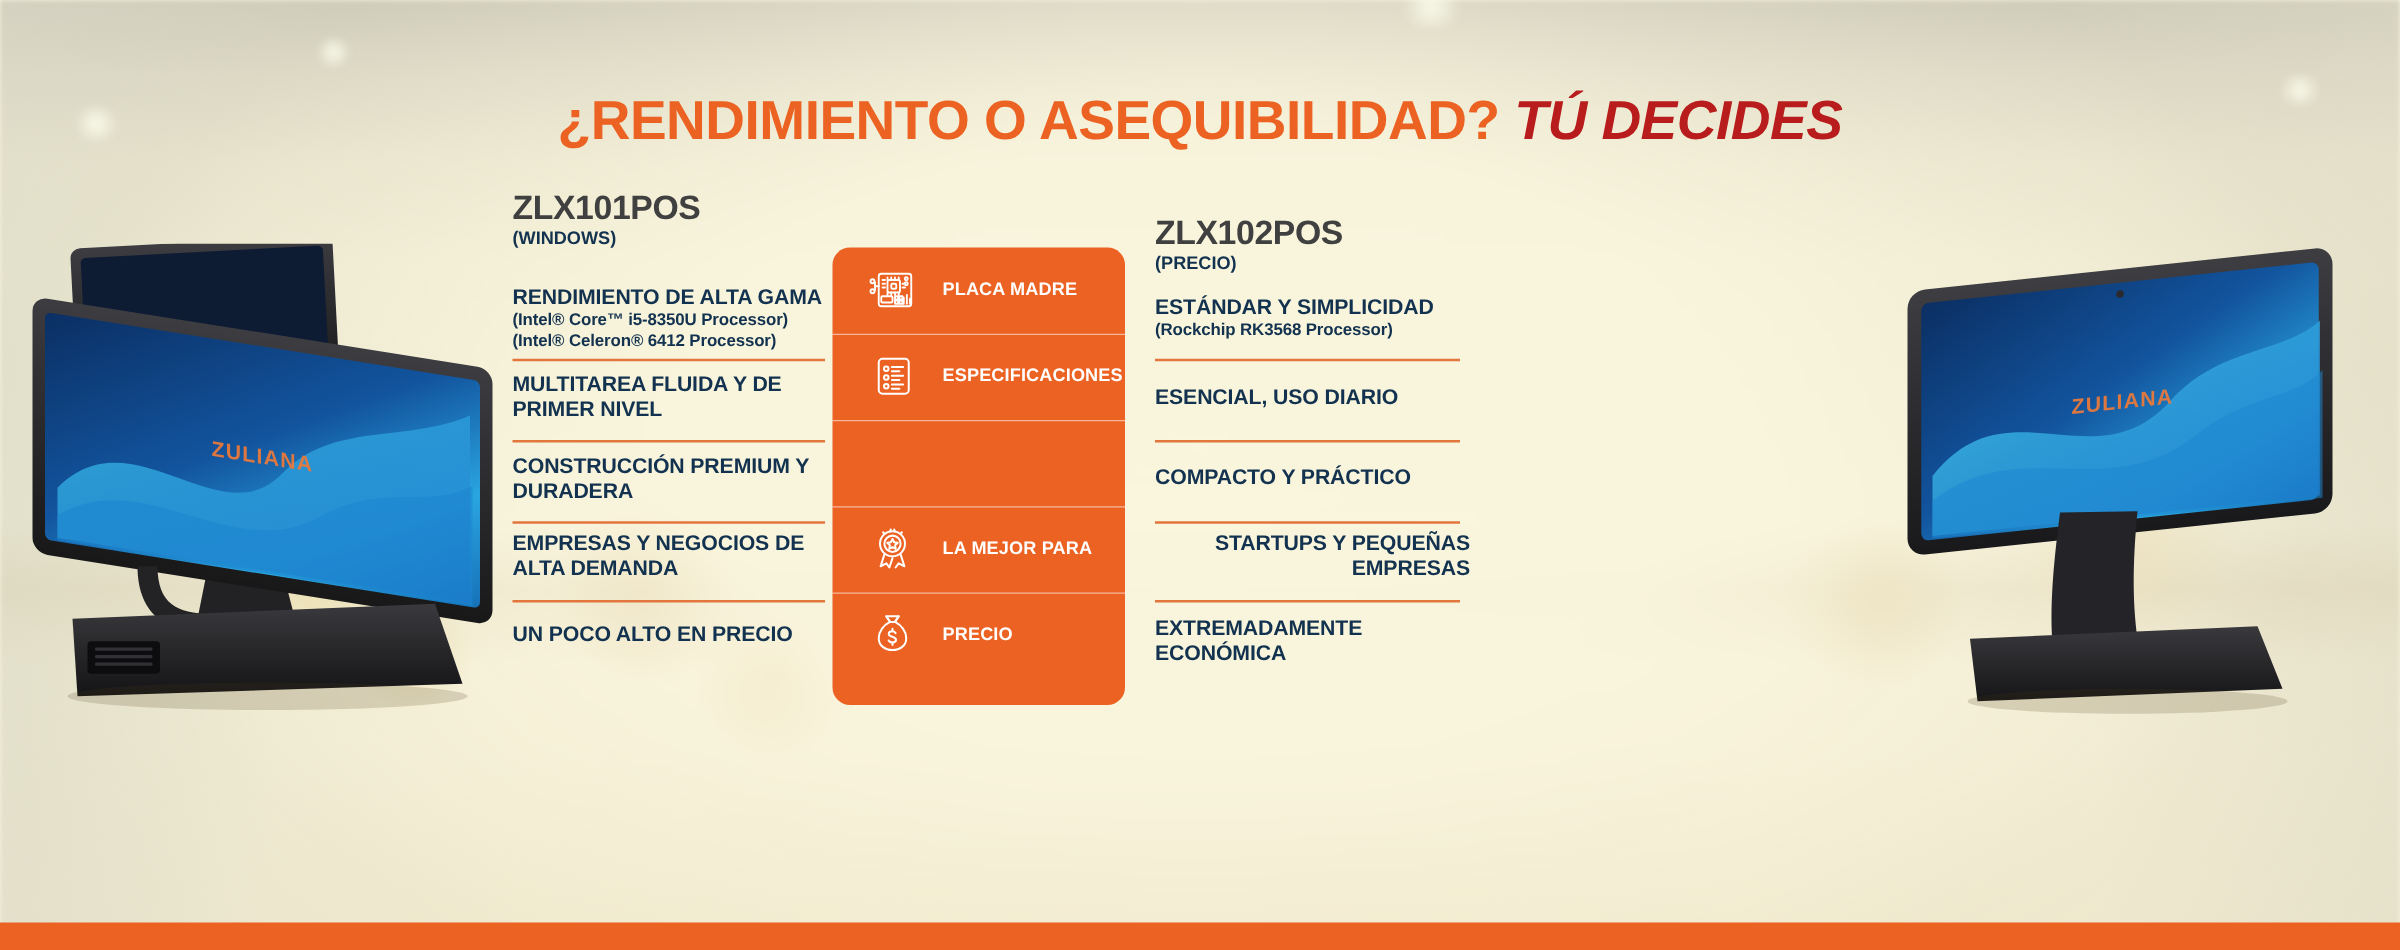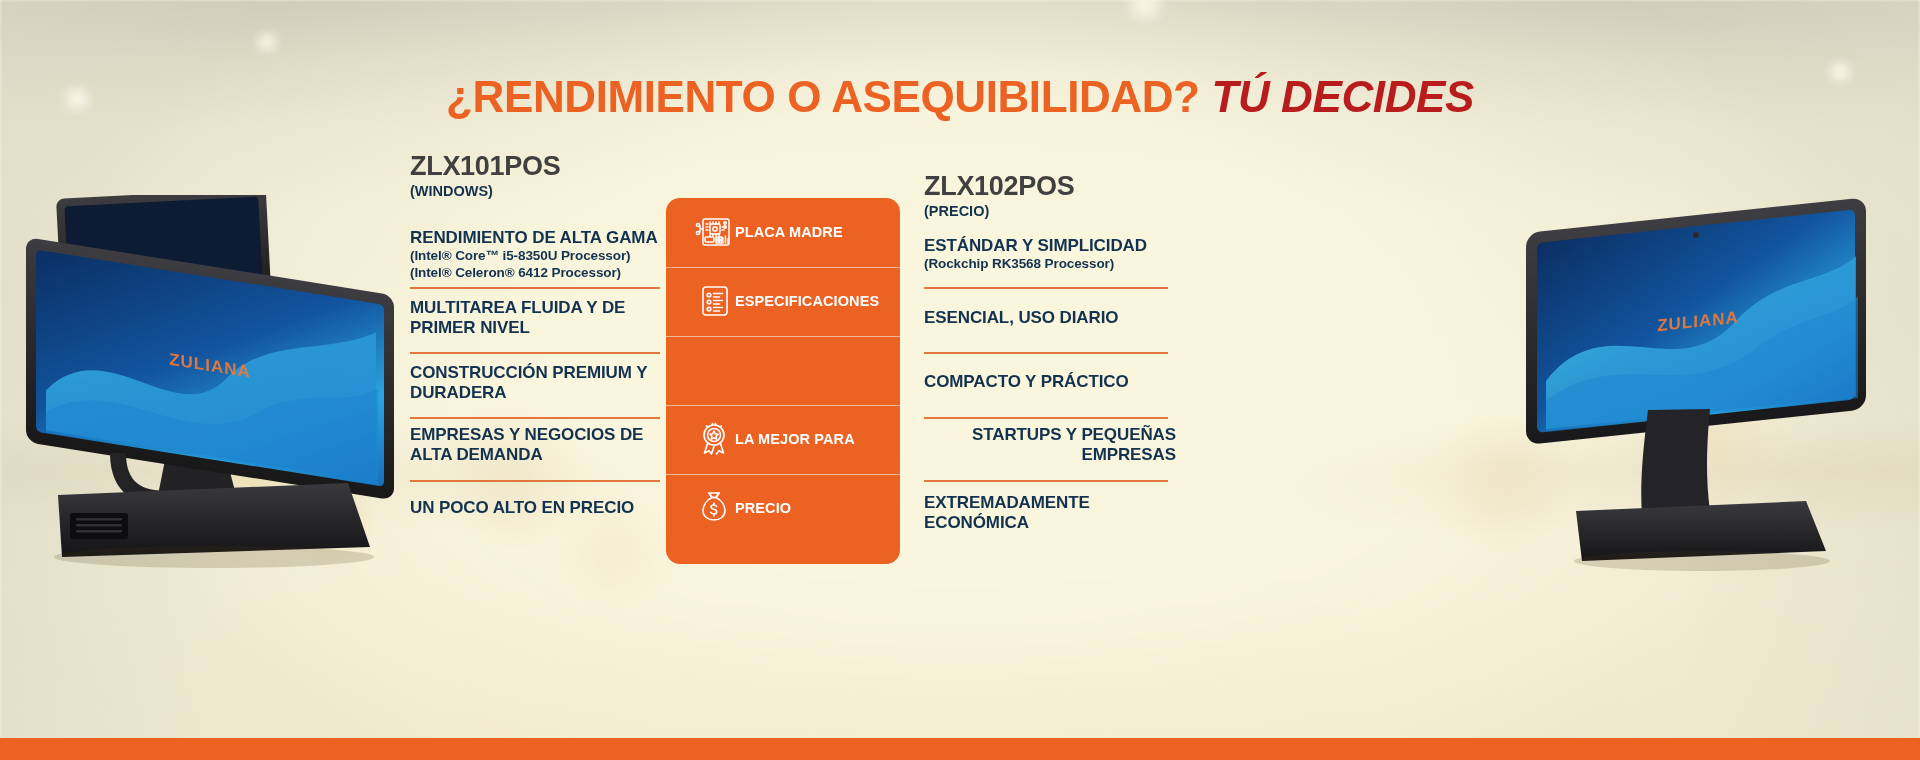--- a/index.html
+++ b/index.html
@@ -68,21 +68,21 @@
   .prod-name{ color:#404040; font-size:27px; font-weight:800; letter-spacing:-.3px; line-height:1.05; }
   .prod-os{ color:#12324F; font-size:14.5px; font-weight:700; margin-top:3px; }
 
   
   #center-panel{
     position:absolute; left:666px; top:198px; width:234px; height:366px;
     background:#EC6222; border-radius:14px;
   }
   .crow{
     position:absolute; left:666px; width:234px; height:68.5px;
-    display:flex; align-items:center; gap:1px; padding-left:28px;
+    display:flex; align-items:center; gap:20px; padding-left:28px;
     color:#ffffff; font-size:14.5px; font-weight:800; letter-spacing:.1px;
   }
   .crow .cicon{ width:40px; height:40px; flex:0 0 40px; display:flex; align-items:center; justify-content:center; }
   .crow .cicon svg{ display:block; }
   .crow-sep{ position:absolute; left:666px; width:234px; height:1px; background:rgba(255,255,255,.55); }
 
   
   .srow{ position:absolute; }
   .srow .main{ color:#12324F; font-size:17px; font-weight:800; line-height:1.18; letter-spacing:-.1px; }
   .srow .sub{ color:#12324F; font-size:13.5px; font-weight:700; line-height:1.22; letter-spacing:-.1px; }

